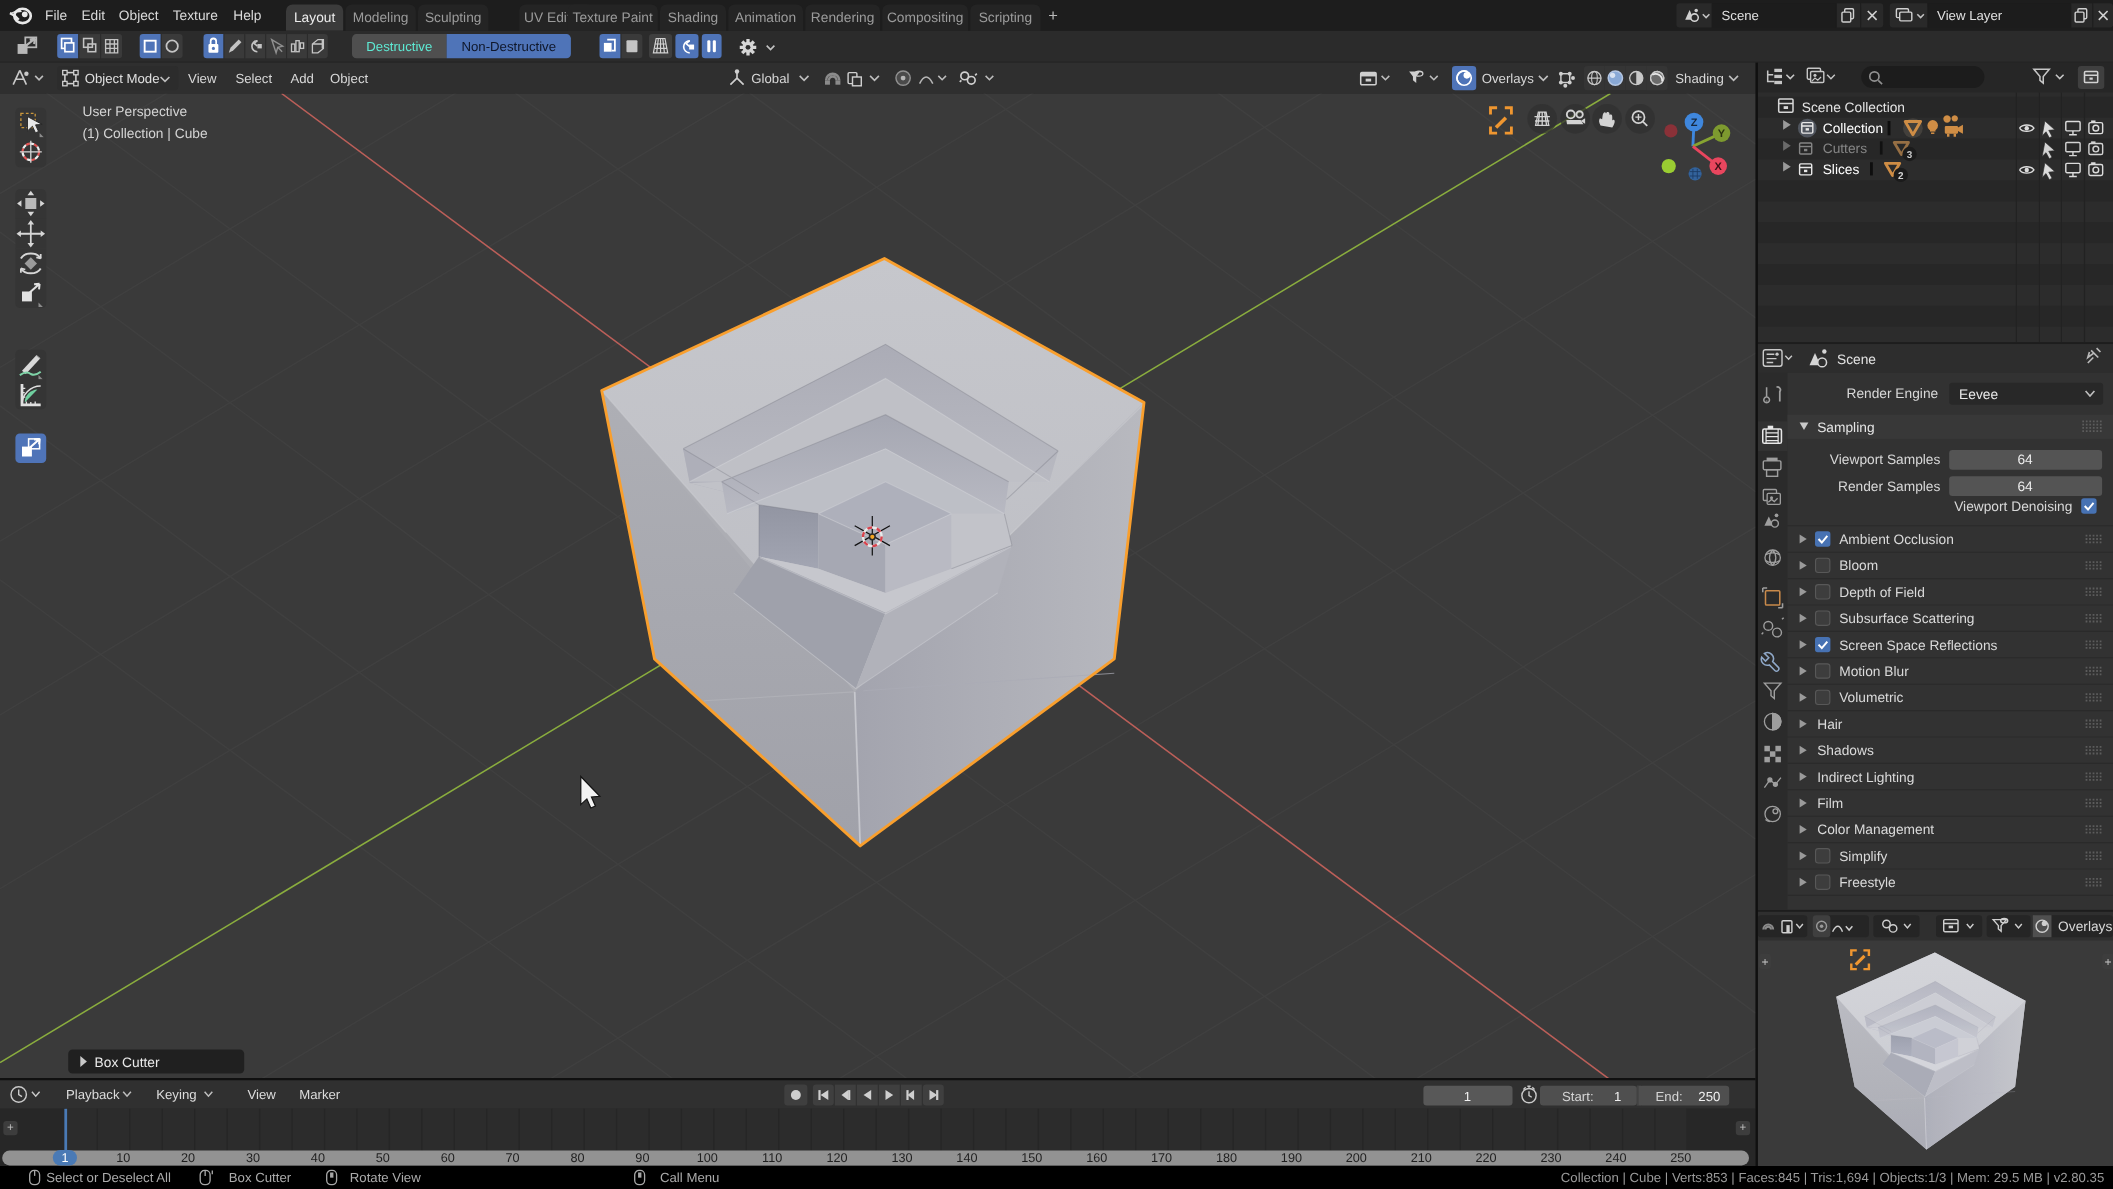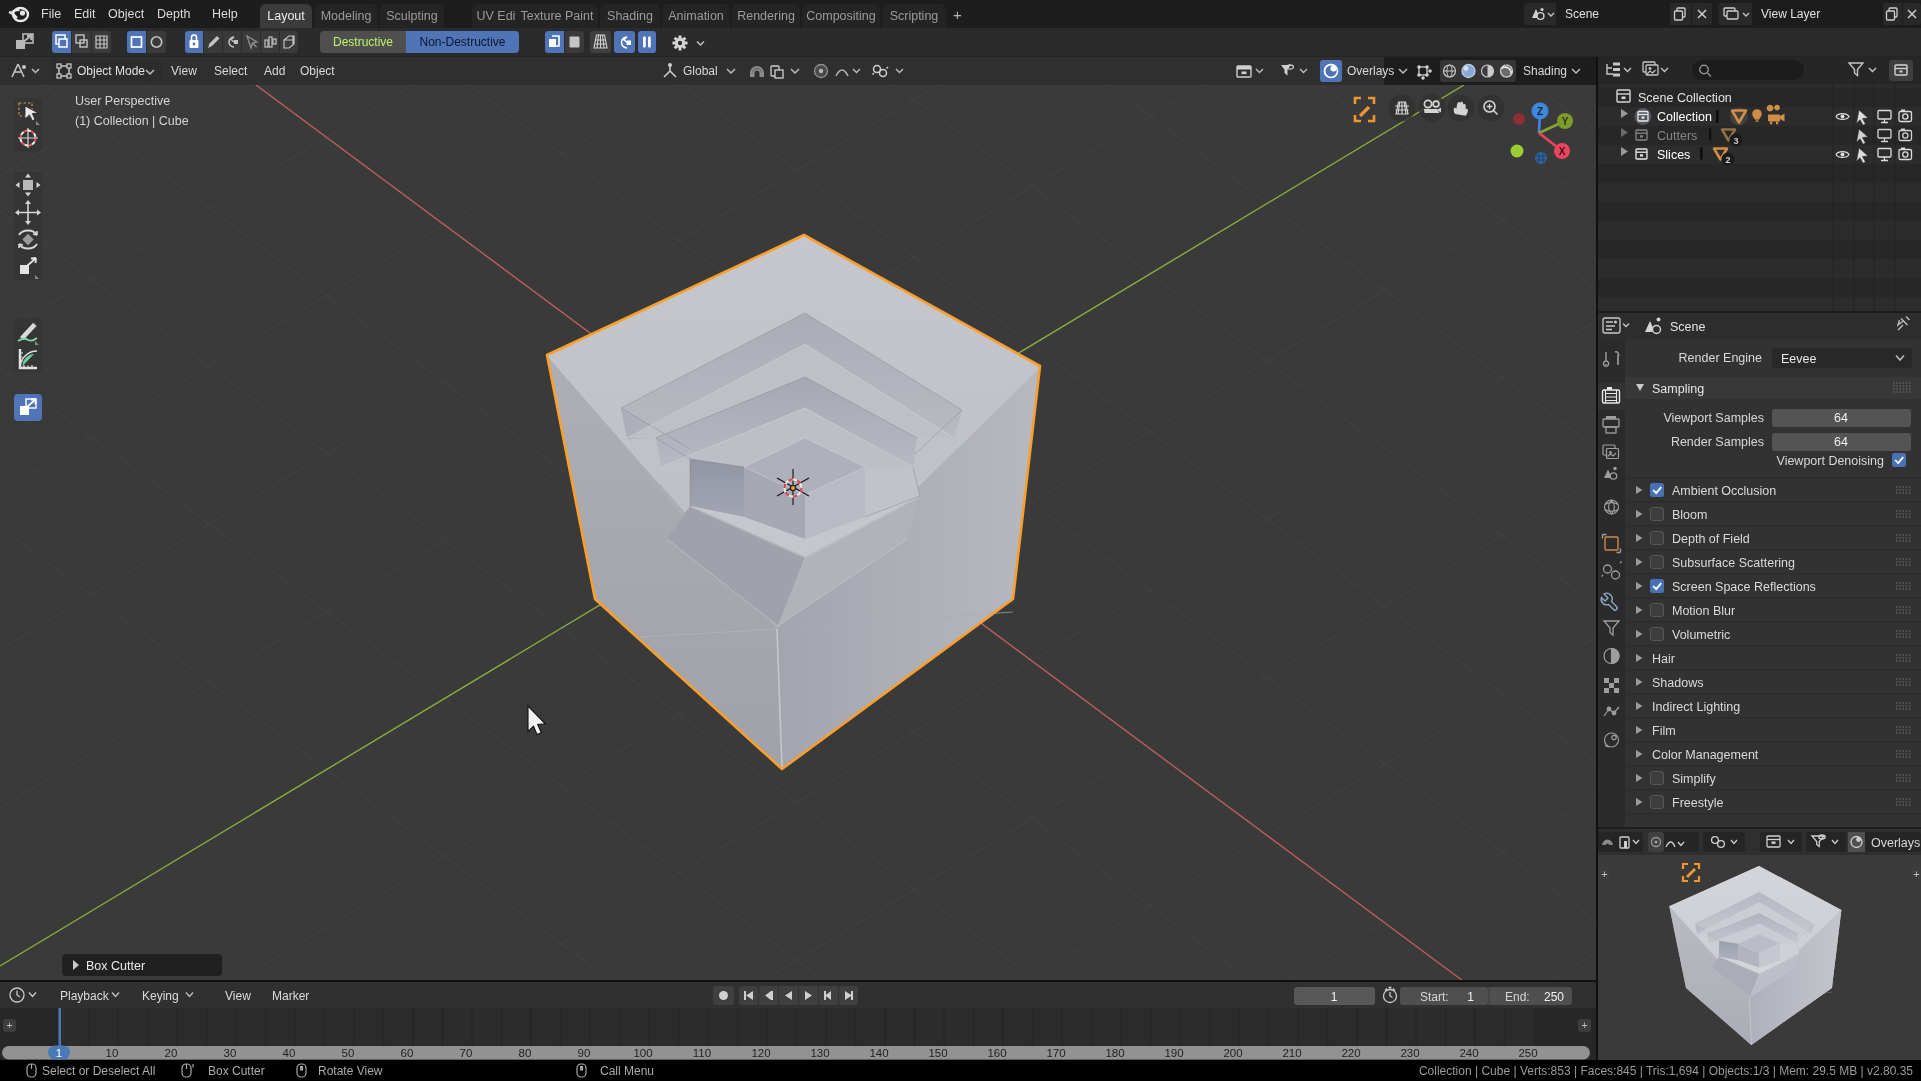--- a/index.html
+++ b/index.html
@@ -14,21 +14,21 @@
 .tab { position:absolute; top:4px; height:24px; line-height:24px; text-align:center;
   background:#242424; color:#9b9b9b; font-size:12.5px; border-radius:6px 6px 0 0; }
 .tab.active { background:#3b3b3b; color:#ececec; }
 
 
 #row2 { left:0; top:28px; width:1921px; height:29px; background:#2b2b2b; border-bottom:1px solid #242424;}
 .btn { position:absolute; top:3px; height:22px; background:#3a3a3a; }
 .btn.blue { background:#4f74b8; }
 
 
-#vphead { left:0; top:57px; width:1384px; height:28px; background:#2f2f2f; }
+#vphead { left:0; top:57px; width:1596px; height:28px; background:#2f2f2f; }
 .vh { position:absolute; top:0; height:28px; line-height:28px; color:#d8d8d8; }
 
 
 #viewport { left:0; top:85px; width:1596px; height:897px; background:#3a3a3a; overflow:hidden; }
 
 
 .tool { position:absolute; left:14px; width:28px; height:27px; background:#353535; }
 .tool.blue { background:#4f74b8; }
 
 
@@ -51,21 +51,21 @@
 <div class="abs" id="topbar">
   <svg class="abs" style="left:8px; top:4px;" width="22" height="20" viewBox="0 0 22 20">
     <ellipse cx="12.5" cy="10.5" rx="7.5" ry="6.5" fill="none" stroke="#e8e8e8" stroke-width="2.4"></ellipse>
     <circle cx="14.5" cy="9" r="2.6" fill="#e8e8e8"></circle>
     <path d="M1 8 L10 4 L12 7 Z" fill="#e8e8e8"></path>
     <path d="M1 8 Q6 10 9 14" stroke="#e8e8e8" stroke-width="2.2" fill="none"></path>
   </svg>
   <span class="abs menu" style="left:41px; top:7px;">File</span>
   <span class="abs menu" style="left:74px; top:7px;">Edit</span>
   <span class="abs menu" style="left:108px; top:7px;">Object</span>
-  <span class="abs menu" style="left:157px; top:7px;">Depth</span>
+  <span class="abs menu" style="left:157px; top:7px;">Texture</span>
   <span class="abs menu" style="left:212px; top:7px;">Help</span>
   <div class="tab active" style="left:260px; width:52px;">Layout</div>
   <div class="tab" style="left:314px; width:64px;">Modeling</div>
   <div class="tab" style="left:380px; width:64px;">Sculpting</div>
   <div class="tab" style="left:472px; width:68px;">UV Editing</div>
   <div class="tab" style="left:516px; width:82px;">Texture Paint</div>
   <div class="tab" style="left:600px; width:60px;">Shading</div>
   <div class="tab" style="left:662px; width:68px;">Animation</div>
   <div class="tab" style="left:732px; width:68px;">Rendering</div>
   <div class="tab" style="left:802px; width:78px;">Compositing</div>
@@ -157,21 +157,21 @@
         </svg></div>
   <div class="btn" style="left:261px; width:18px;"><svg width="18" height="22" viewBox="0 0 18 22">
           <rect x="4" y="9" width="3" height="7" fill="none" stroke="#c4c4c4" stroke-width="1.2"></rect>
           <rect x="8" y="6" width="3" height="10" fill="none" stroke="#c4c4c4" stroke-width="1.2"></rect>
           <rect x="12" y="8" width="3" height="5" fill="none" stroke="#c4c4c4" stroke-width="1.2"></rect>
         </svg></div>
   <div class="btn" style="left:280px; width:18px; border-radius:0 3px 3px 0;"><svg width="18" height="22" viewBox="0 0 18 22">
           <path d="M4 17 V9 l5 -4 h5 v8 l-5 4 z M4 9 h9 M13 5 v8" stroke="#c4c4c4" stroke-width="1.2" fill="none"></path>
         </svg></div>
 
-  <div class="abs" style="left:320px; top:3px; width:86px; height:22px; background:#4f4f4f; border-radius:4px 0 0 4px; text-align:center; line-height:22px; color:#bef264;">Destructive</div>
+  <div class="abs" style="left:320px; top:3px; width:86px; height:22px; background:#4f4f4f; border-radius:4px 0 0 4px; text-align:center; line-height:22px; color:#5eead4;">Destructive</div>
   <div class="abs" style="left:406px; top:3px; width:113px; height:22px; background:#4f74b8; border-radius:0 4px 4px 0; text-align:center; line-height:22px; color:#0f172a;">Non-Destructive</div>
 
   <div class="btn blue" style="left:545px; width:19px; border-radius:3px 0 0 3px;"><svg width="19" height="22" viewBox="0 0 19 22">
           <path d="M7 5 h7 v10 h-3" stroke="#fff" stroke-width="1.6" fill="none"></path>
           <rect x="4" y="8" width="7" height="8" fill="#fff"></rect>
         </svg></div>
   <div class="btn" style="left:565px; width:19px; border-radius:0 3px 3px 0;"><svg width="19" height="22" viewBox="0 0 19 22">
           <rect x="4.5" y="5.5" width="10" height="11" rx="1" fill="#c4c4c4"></rect>
         </svg></div>
 

